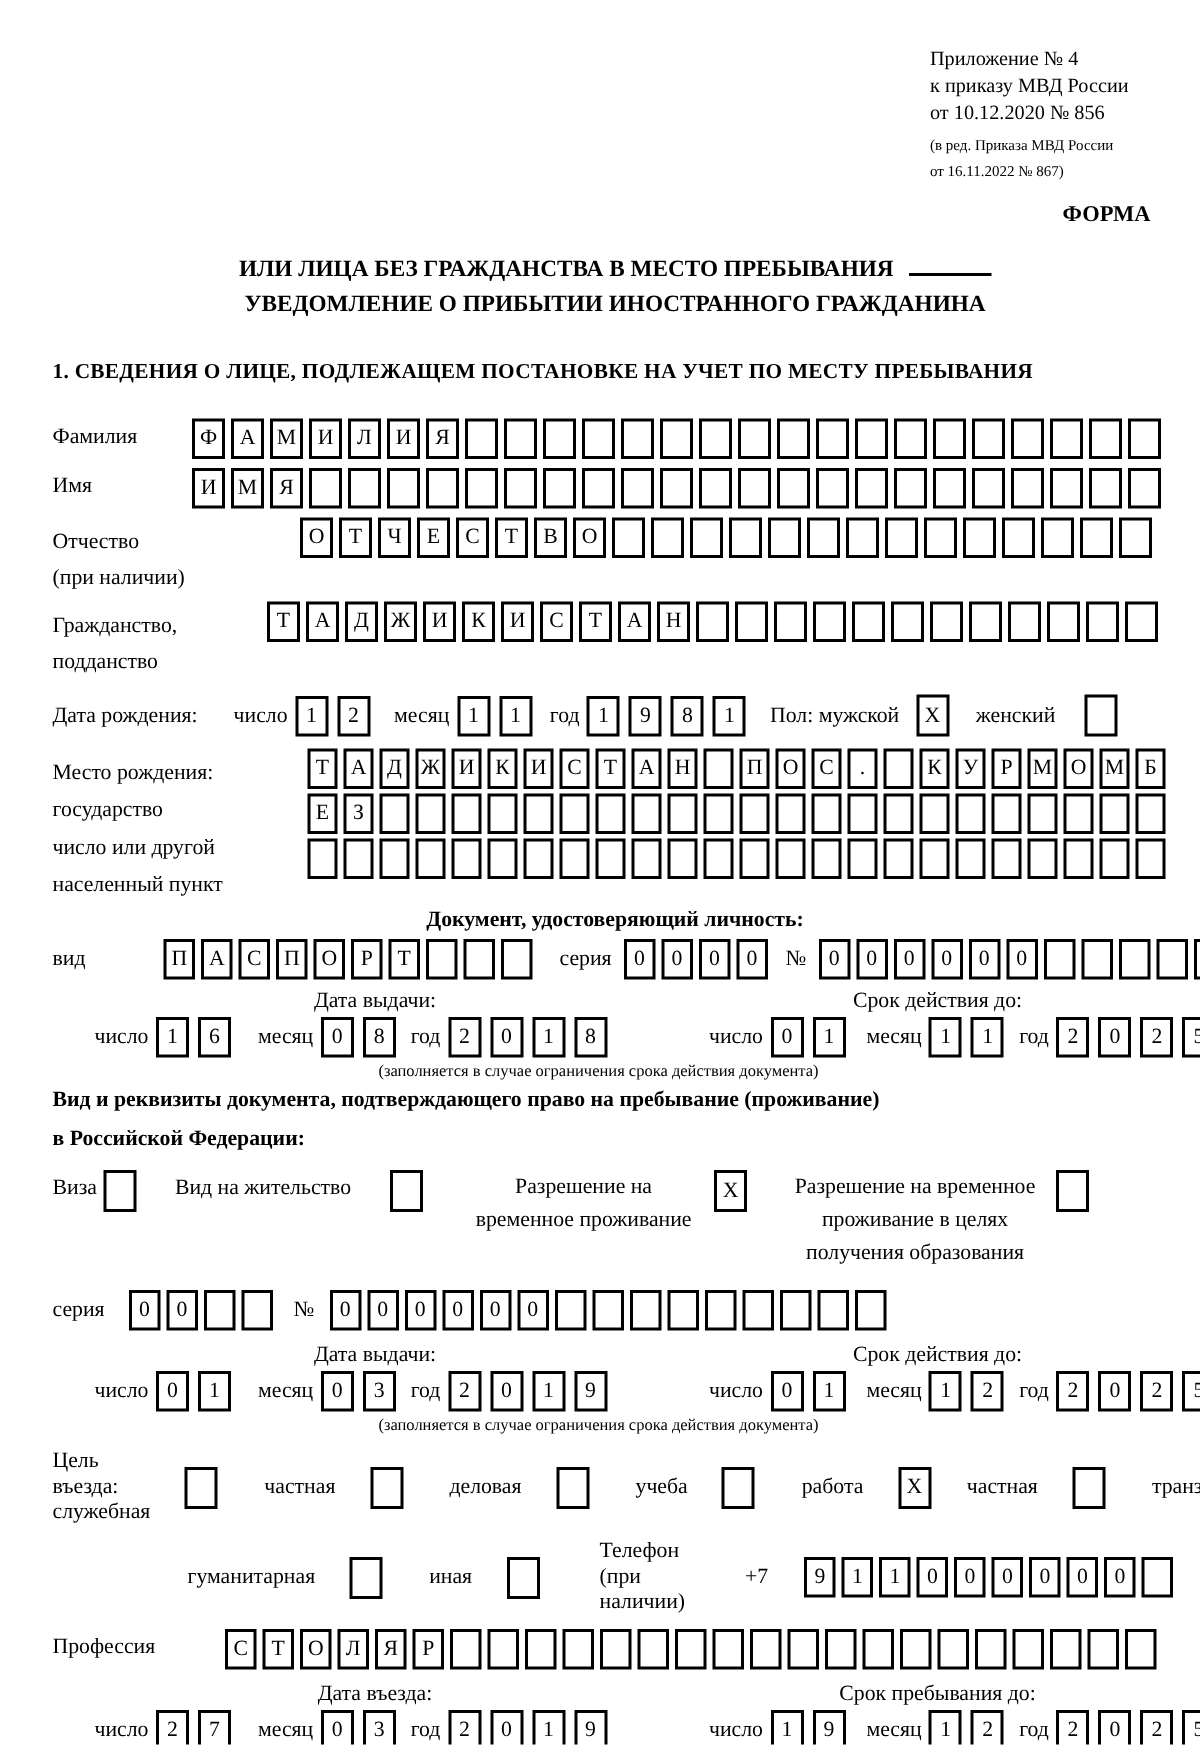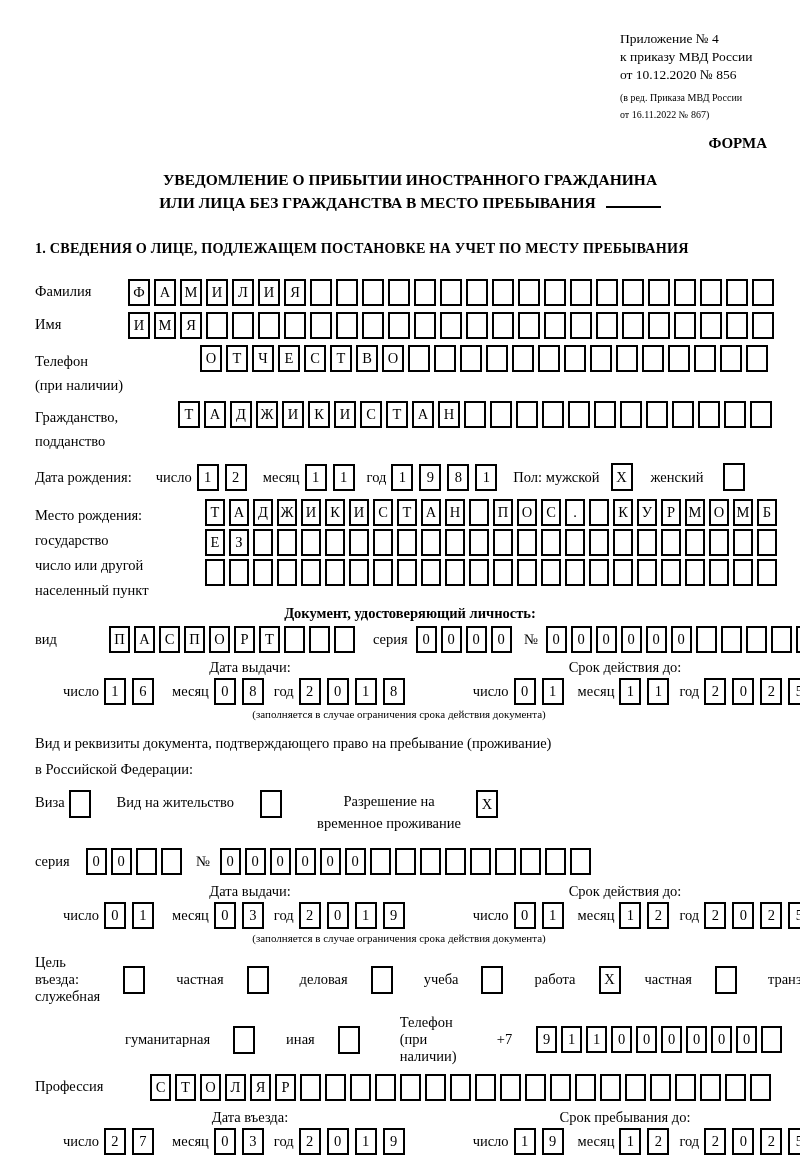--- a/index.html
+++ b/index.html
@@ -37,21 +37,21 @@
   .center-bold{text-align:center;font-weight:bold;font-size:14.5px;margin-top:8px;}
 
   .dhead{display:flex;margin-top:6px;font-size:14.5px;}
   .dhead .l{width:430px;text-align:center;}
   .dhead .r{flex:1;text-align:center;}
   .drow{display:flex;margin-top:2px;align-items:center;}
   .dg{display:flex;align-items:center;}
   .dg .lbl{margin-right:5px;}
   .note-r{font-size:11px;text-align:center;padding-right:22px;margin-top:3px;}
 
-  .para{font-size:14.5px;line-height:26px;margin-top:10px;}
+  .para{font-size:14.5px;line-height:26px;margin-top:0;font-weight:bold;}
 
   .cbrow{display:flex;align-items:flex-start;margin-top:8px;font-size:14.5px;}
   .cbg{display:flex;align-items:flex-start;}
   .cbg .t{padding-top:4px;}
   .cbg .cb{margin-left:8px;}
   .c2{width:158px;text-align:center;line-height:22px;}
   .c3{width:172px;text-align:center;line-height:22px;}
 
   .goal{display:flex;align-items:center;margin-top:10px;font-size:14.5px;gap:16px;}
   .goal .cells{margin-left:7px;}
@@ -67,22 +67,22 @@
     <div>к приказу МВД России</div>
     <div>от 10.12.2020 № 856</div>
     <div class="gap"></div>
     <div class="sm">(в ред. Приказа МВД России</div>
     <div class="sm">от 16.11.2022 № 867)</div>
   </div>
 
   <div class="forma">ФОРМА</div>
 
   <div class="title">
+    <div><span>ИЛИ ЛИЦА БЕЗ ГРАЖДАНСТВА В МЕСТО ПРЕБЫВАНИЯ</span><span class="u"></span></div>
     <div>УВЕДОМЛЕНИЕ О ПРИБЫТИИ ИНОСТРАННОГО ГРАЖДАНИНА</div>
-    <div><span>ИЛИ ЛИЦА БЕЗ ГРАЖДАНСТВА В МЕСТО ПРЕБЫВАНИЯ</span><span class="u"></span></div>
   </div>
 
   <div class="sec-heading">1. СВЕДЕНИЯ О ЛИЦЕ, ПОДЛЕЖАЩЕМ ПОСТАНОВКЕ НА УЧЕТ ПО МЕСТУ ПРЕБЫВАНИЯ</div>
 
   <div class="row" style="margin-top:22px;">
     <span class="lbl w-fam">Фамилия</span>
     <span class="cells cells-wide">
         <span class="cell">Ф</span>
         <span class="cell">А</span>
         <span class="cell">М</span>
@@ -137,21 +137,21 @@
         <span class="cell"></span>
         <span class="cell"></span>
         <span class="cell"></span>
         <span class="cell"></span>
         <span class="cell"></span>
       </span>
   </div>
 
   <div class="row">
     <span class="lbl w-otch">
-      <span>Телефон</span><br>
+      <span>Отчество</span><br>
       <span>(при наличии)</span>
     </span>
     <span class="cells cells-wide">
         <span class="cell">О</span>
         <span class="cell">Т</span>
         <span class="cell">Ч</span>
         <span class="cell">Е</span>
         <span class="cell">С</span>
         <span class="cell">Т</span>
         <span class="cell">В</span>
@@ -435,20 +435,26 @@
       <span class="cells cb" style="margin-left:26px;">
           <span class="cell"></span>
         </span>
     </span>
     <span class="cbg" style="margin-left:24px;">
       <span class="t c2" style="padding-top:0;">Разрешение на временное проживание</span>
       <span class="cells cb">
           <span class="cell">X</span>
         </span>
     </span>
+    <span class="cbg" style="margin-left:22px;">
+      <span class="t c3" style="padding-top:0;">Разрешение на временное проживание в целях получения образования</span>
+      <span class="cells cb">
+          <span class="cell"></span>
+        </span>
+    </span>
   </div>
 
   <div class="drow" style="margin-top:14px;">
     <span class="lbl">серия</span>
     <span class="cells" style="margin-left:16px;">
         <span class="cell">0</span>
         <span class="cell">0</span>
         <span class="cell"></span>
         <span class="cell"></span>
       </span>

